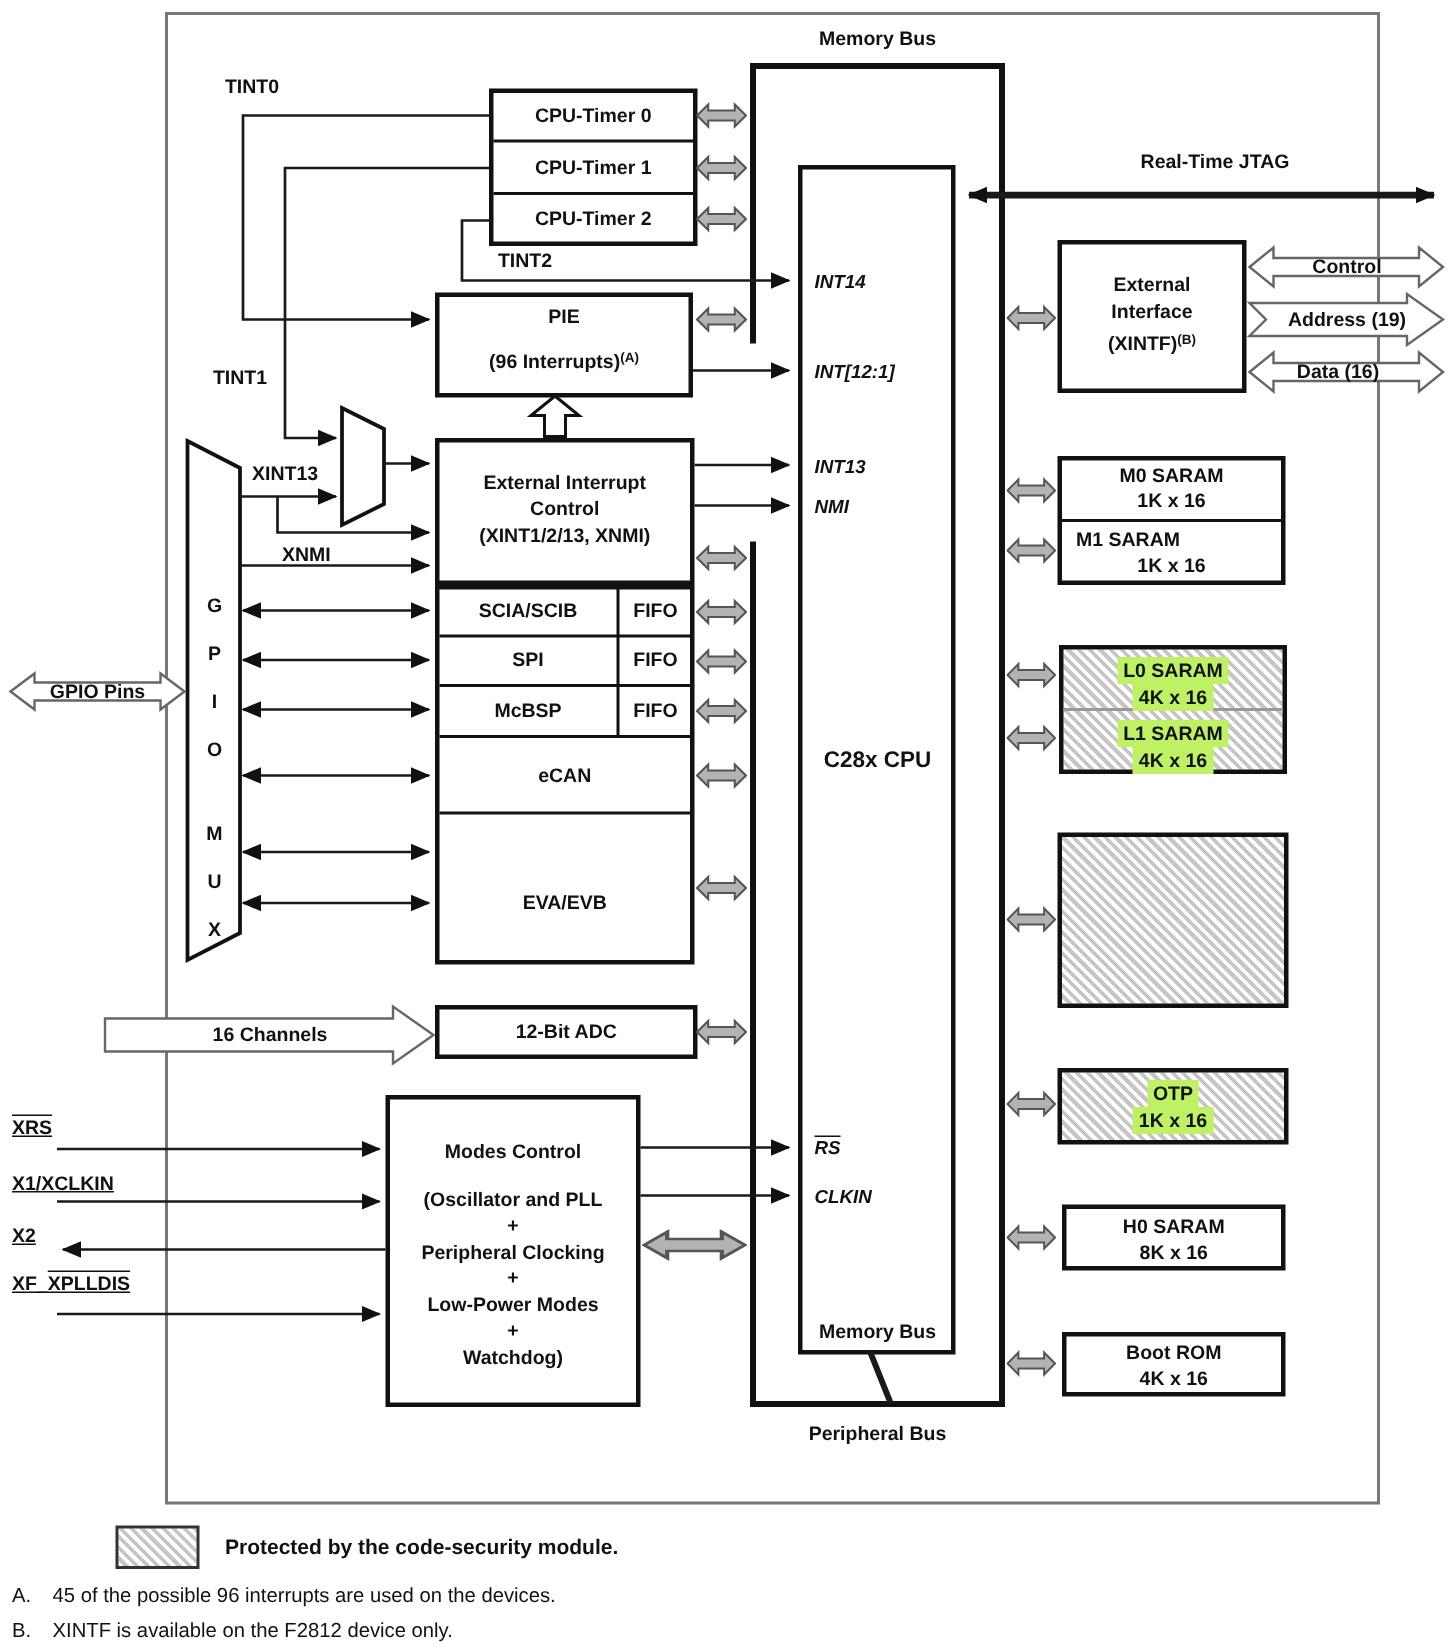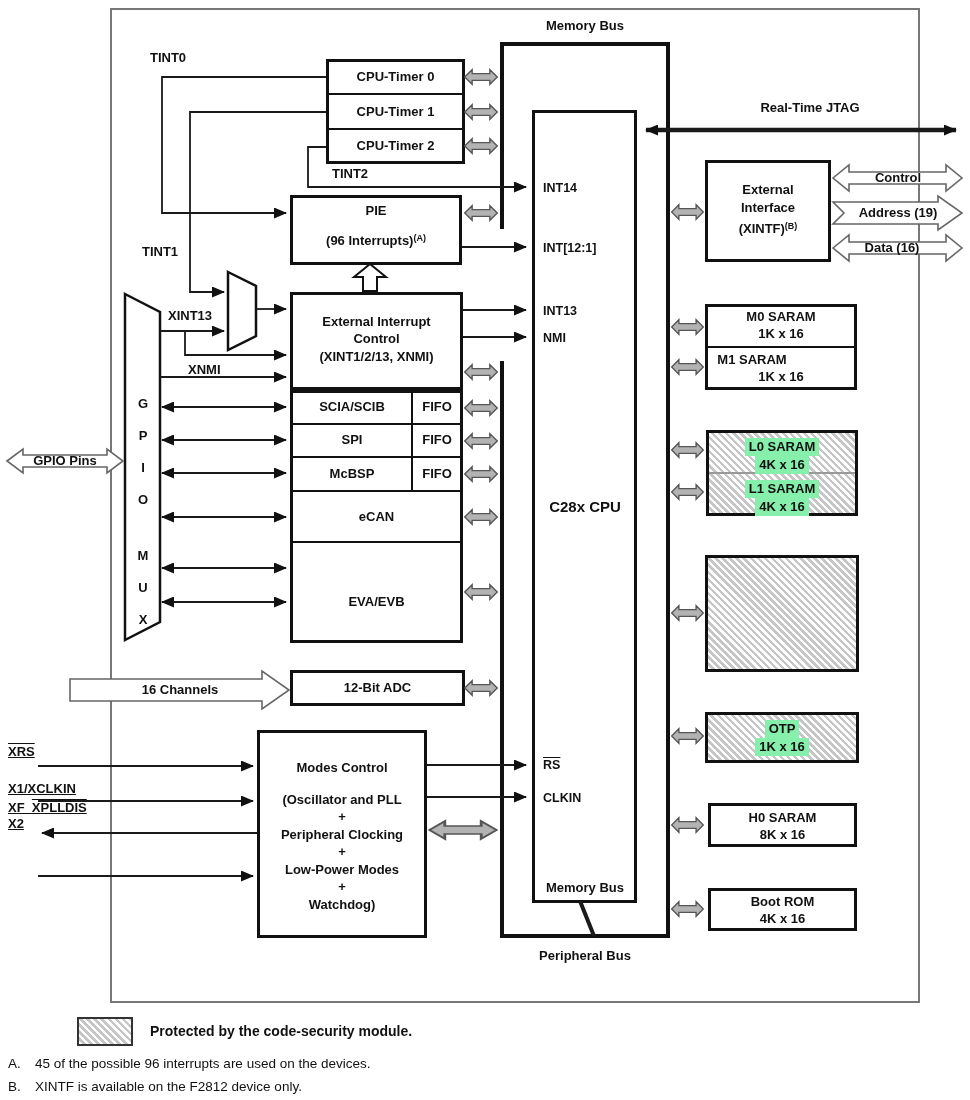--- a/index.html
+++ b/index.html
@@ -5,25 +5,25 @@
   html,body{margin:0;padding:0;background:#fff;}
   #stage{position:relative;width:970px;height:1100px;background:#fff;
          font-family:"Liberation Sans",sans-serif;color:#111;overflow:hidden;}
   .box{position:absolute;box-sizing:border-box;border:3px solid #111;background:#fff;}
   .thin{border-width:2px;}
   .nobg{background:transparent;}
   .hatch{background:repeating-linear-gradient(45deg,#fff 0 2.5px,#c6c6c6 2.5px 5px);}
   .lbl{position:absolute;font-weight:bold;font-size:13px;line-height:16px;white-space:nowrap;}
   .c{text-align:center;}
   .r{text-align:left;text-decoration:underline;}
-  .sm{font-size:12.5px;}
+  .sm{font-size:12.5px;font-style:italic;}
   .big{font-size:15px;}
   .sup{font-size:9px;vertical-align:4px;}
   .ovl{text-decoration:overline;}
-  .patch span{background:#86efac;padding:0 4px;}
+  .patch span{background:#bef264;padding:0 4px;}
   .hcol{position:absolute;display:flex;flex-direction:column;align-items:center;font-weight:bold;font-size:13px;line-height:18px;}
   .note{position:absolute;font-size:13.5px;font-weight:normal;white-space:nowrap;}
   svg{position:absolute;left:0;top:0;}
   .muxletter{position:absolute;width:34px;text-align:center;font-weight:bold;font-size:13px;}
 </style>
 </head>
 <body>
 
 <div id="stage">
 
@@ -132,21 +132,21 @@
   <div class="lbl c" style="left:259px;top:809px;width:166px;">+</div>
   <div class="lbl c" style="left:259px;top:827px;width:166px;">Peripheral Clocking</div>
   <div class="lbl c" style="left:259px;top:844px;width:166px;">+</div>
   <div class="lbl c" style="left:259px;top:862px;width:166px;">Low-Power Modes</div>
   <div class="lbl c" style="left:259px;top:879px;width:166px;">+</div>
   <div class="lbl c" style="left:259px;top:897px;width:166px;">Watchdog)</div>
 
   <div class="lbl r" style="left:8px;top:744px;width:96px;"><span class="ovl">XRS</span></div>
   <div class="lbl r" style="left:8px;top:781px;width:96px;">X1/XCLKIN</div>
   <div class="lbl r" style="left:8px;top:816px;width:96px;">X2</div>
-  <div class="lbl r" style="left:8px;top:800px;width:96px;"><span>XF_</span><span class="ovl">XPLLDIS</span></div>
+  <div class="lbl r" style="left:8px;top:848px;width:96px;"><span>XF_</span><span class="ovl">XPLLDIS</span></div>
 
   <div class="lbl c" style="left:740px;top:100px;width:140px;">Real-Time JTAG</div>
 
   <div class="lbl c" style="left:707px;top:182px;width:122px;">External</div>
   <div class="lbl c" style="left:707px;top:200px;width:122px;">Interface</div>
   <div class="lbl c" style="left:707px;top:218px;width:122px;"><span>(XINTF)</span><span class="sup">(B)</span></div>
 
   <div class="lbl c" style="left:850px;top:170px;width:96px;">Control</div>
   <div class="lbl c" style="left:838px;top:205px;width:120px;">Address (19)</div>
   <div class="lbl c" style="left:842px;top:240px;width:100px;">Data (16)</div>

